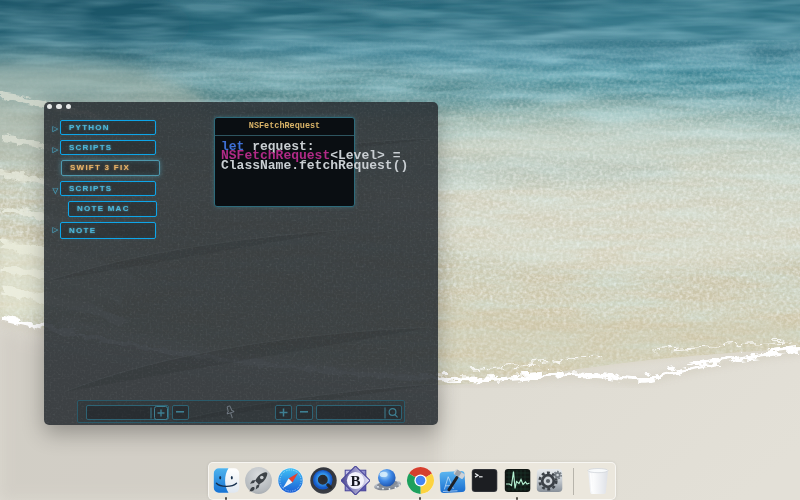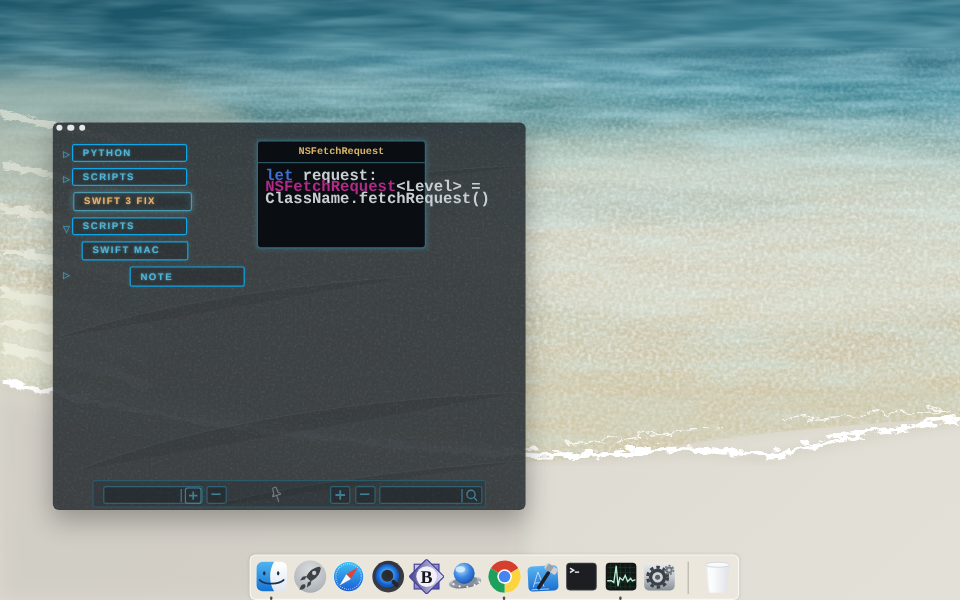--- a/index.html
+++ b/index.html
@@ -181,23 +181,23 @@
   <div class="dot" style="left:12.2px"></div>
   <div class="dot" style="left:21.8px"></div>
 
   <span class="tri" style="left:8.5px;top:23.5px">▷</span>
   <div class="btn" style="left:16px;top:18px;width:86px;height:13px;">PYTHON</div>
   <span class="tri" style="left:8.5px;top:44.5px">▷</span>
   <div class="btn" style="left:16px;top:38.5px;width:86px;height:13px;">SCRIPTS</div>
   <div class="btn" style="left:17px;top:58px;width:89px;height:14.5px;line-height:14.5px;color:#e7b268;border-color:#4e98ad;box-shadow:0 0 5px rgba(90,185,210,0.5), inset 0 0 5px rgba(70,150,175,0.3);text-shadow:0 0 2px rgba(230,180,110,0.7);">SWIFT 3 FIX</div>
   <span class="tri" style="left:8.5px;top:85px">▽</span>
   <div class="btn" style="left:16px;top:79px;width:86px;height:13px;">SCRIPTS</div>
-  <div class="btn" style="left:24px;top:99px;width:79px;height:14.5px;line-height:14.5px;">SWIFT MAC</div>
+  <div class="btn" style="left:24px;top:99px;width:79px;height:14.5px;line-height:14.5px;">NOTE MAC</div>
   <span class="tri" style="left:8.5px;top:124.6px">▷</span>
-  <div class="btn" style="left:16px;top:120px;width:86px;height:15px;line-height:15px;margin-left:48px;">NOTE</div>
+  <div class="btn" style="left:16px;top:120px;width:86px;height:15px;line-height:15px;">NOTE</div>
 
   <div id="panel">
     <div id="ptitle">NSFetchRequest</div>
     <div id="pcode"><span class="kblue">let</span> request:
 <span class="kmag">NSFetchRequest</span>&lt;Level&gt; =
 ClassName.fetchRequest()</div>
   </div>
 
   <div id="tbar">
     <div class="tfield" style="left:7.5px;width:81px;"></div>

